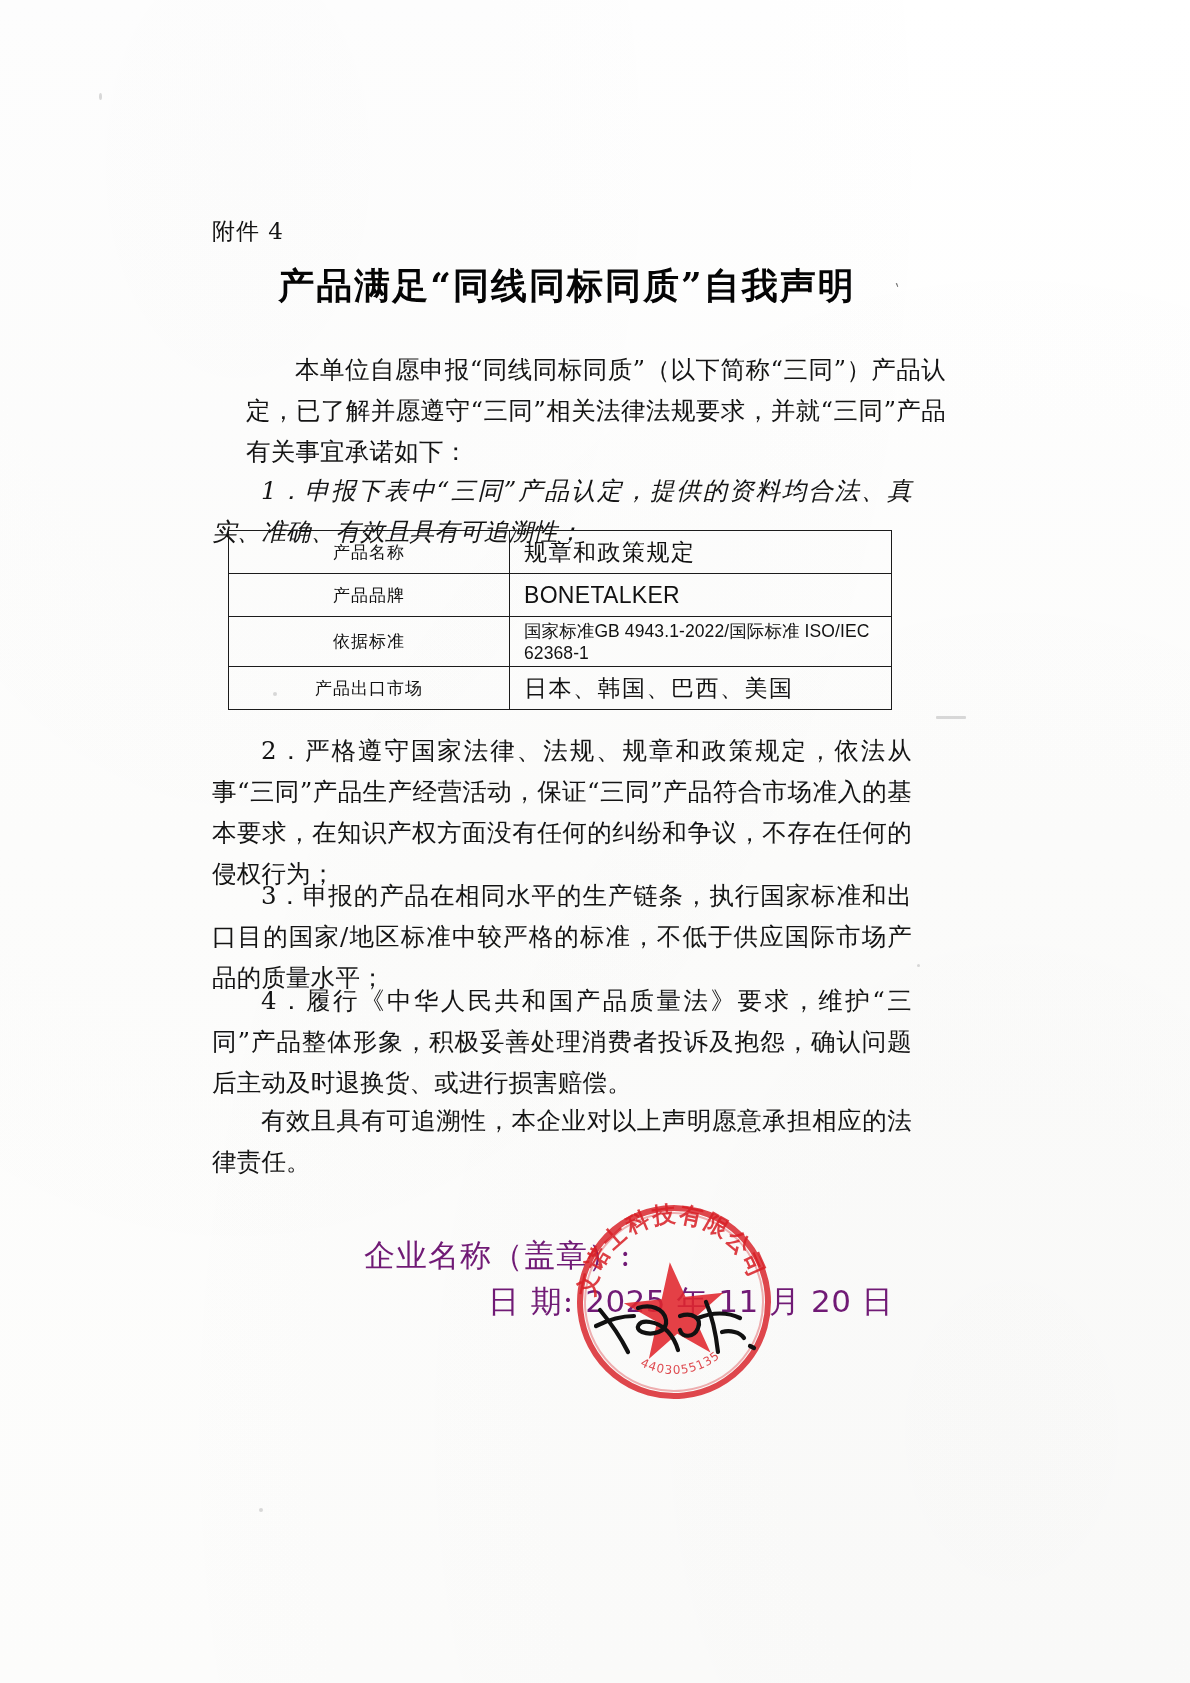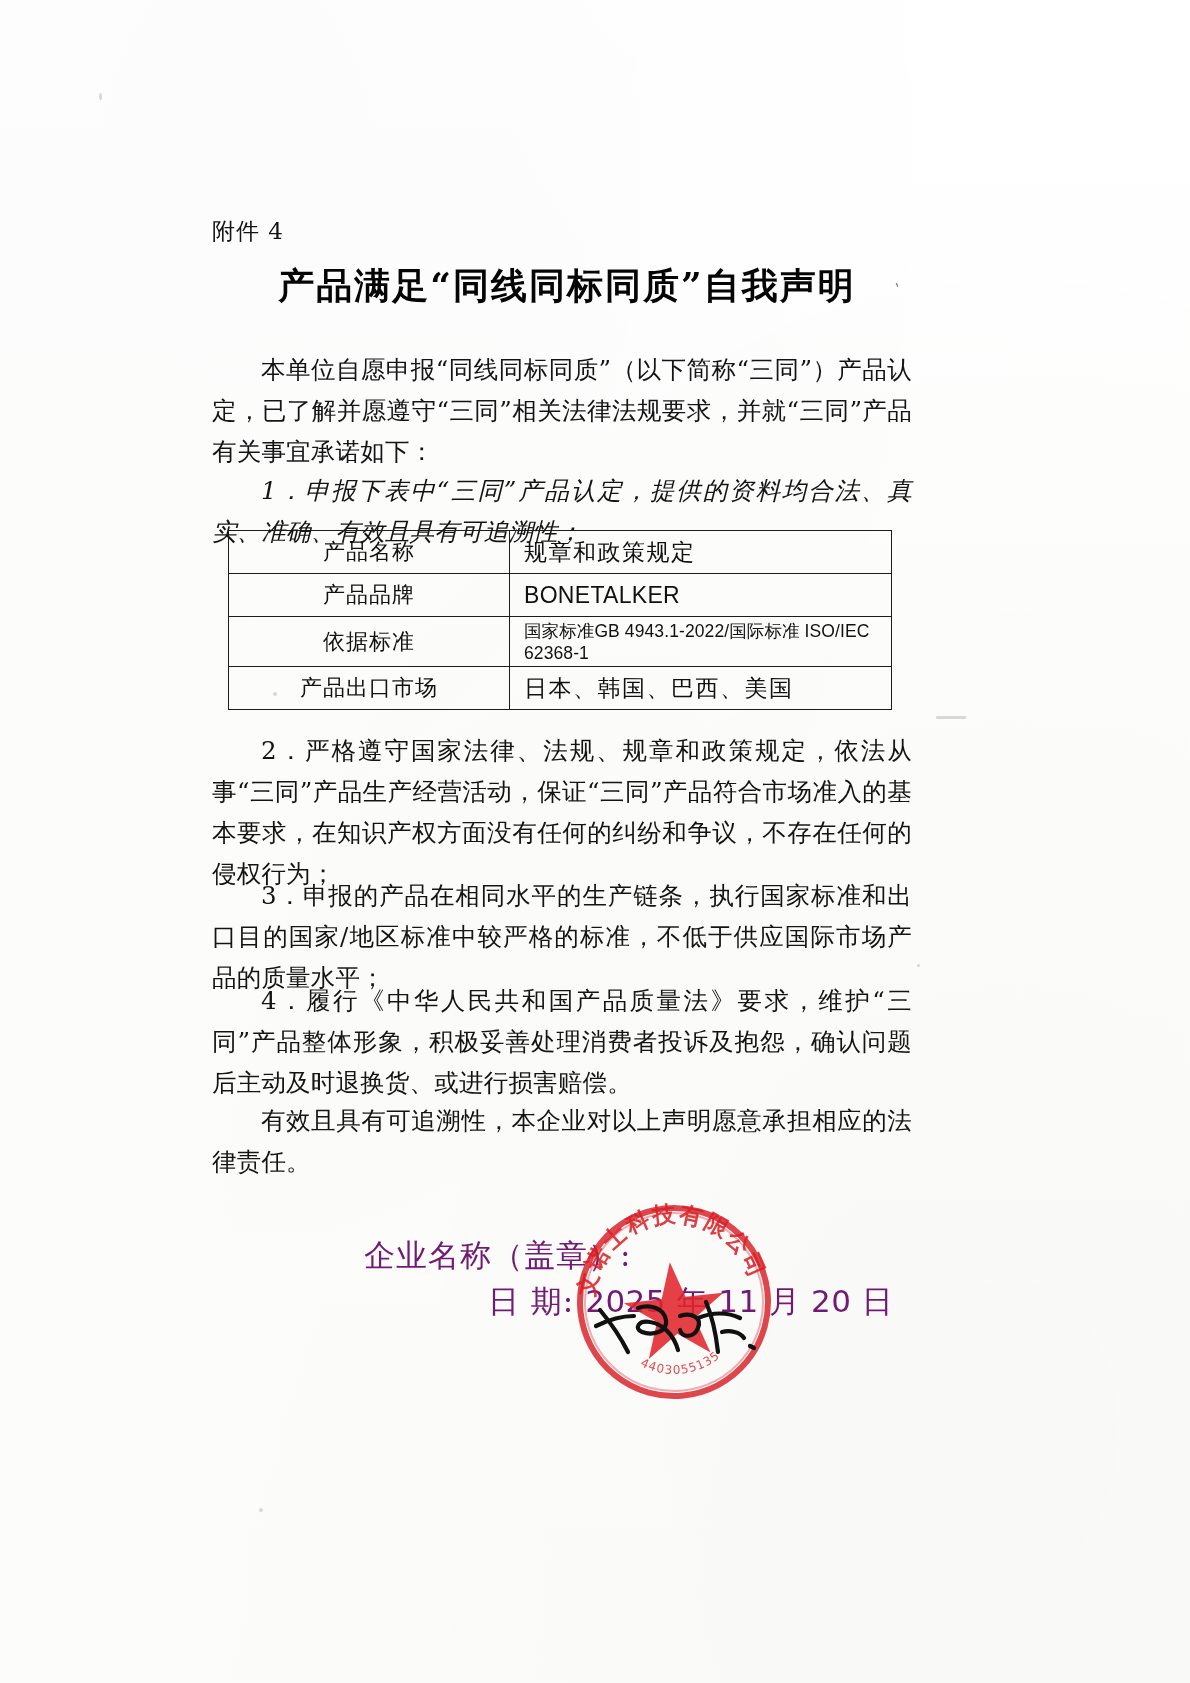--- a/index.html
+++ b/index.html
@@ -64,21 +64,21 @@
     position: absolute;
     left: 212px;
     width: 700px;
     font-size: 24.5px;
     line-height: 41px;
     text-align: justify;
     text-justify: inter-character;
     letter-spacing: 0.2px;
     color: #141414;
   }
-  .p-intro { top: 349px; }
+  .p-intro { top: 349px; margin-left: 34px; }
   .p-item1 { top: 470px; font-style: italic; }
   .p-item2 { top: 730px; }
   .p-item3 { top: 875px; }
   .p-item4 { top: 980px; }
   .p-closing { top: 1100px; }
   .indent { text-indent: 2em; }
 
   
   .info-table {
     position: absolute;
@@ -92,21 +92,21 @@
   .info-table td {
     border: 1.6px solid #1c1c1c;
     height: 38px;
     padding: 2px 6px;
     vertical-align: middle;
     color: #111;
   }
   .info-table td.label {
     width: 268px;
     text-align: center;
-    font-size: 22px;
+    font-size: 17px;
     letter-spacing: 1px;
     font-family: "DejaVu Serif", "Liberation Serif", serif;
   }
   .info-table td.value {
     text-align: left;
     padding-left: 14px;
     font-size: 23px;
     font-family: Liberation Sans, sans-serif;
     letter-spacing: 0.3px;
   }

